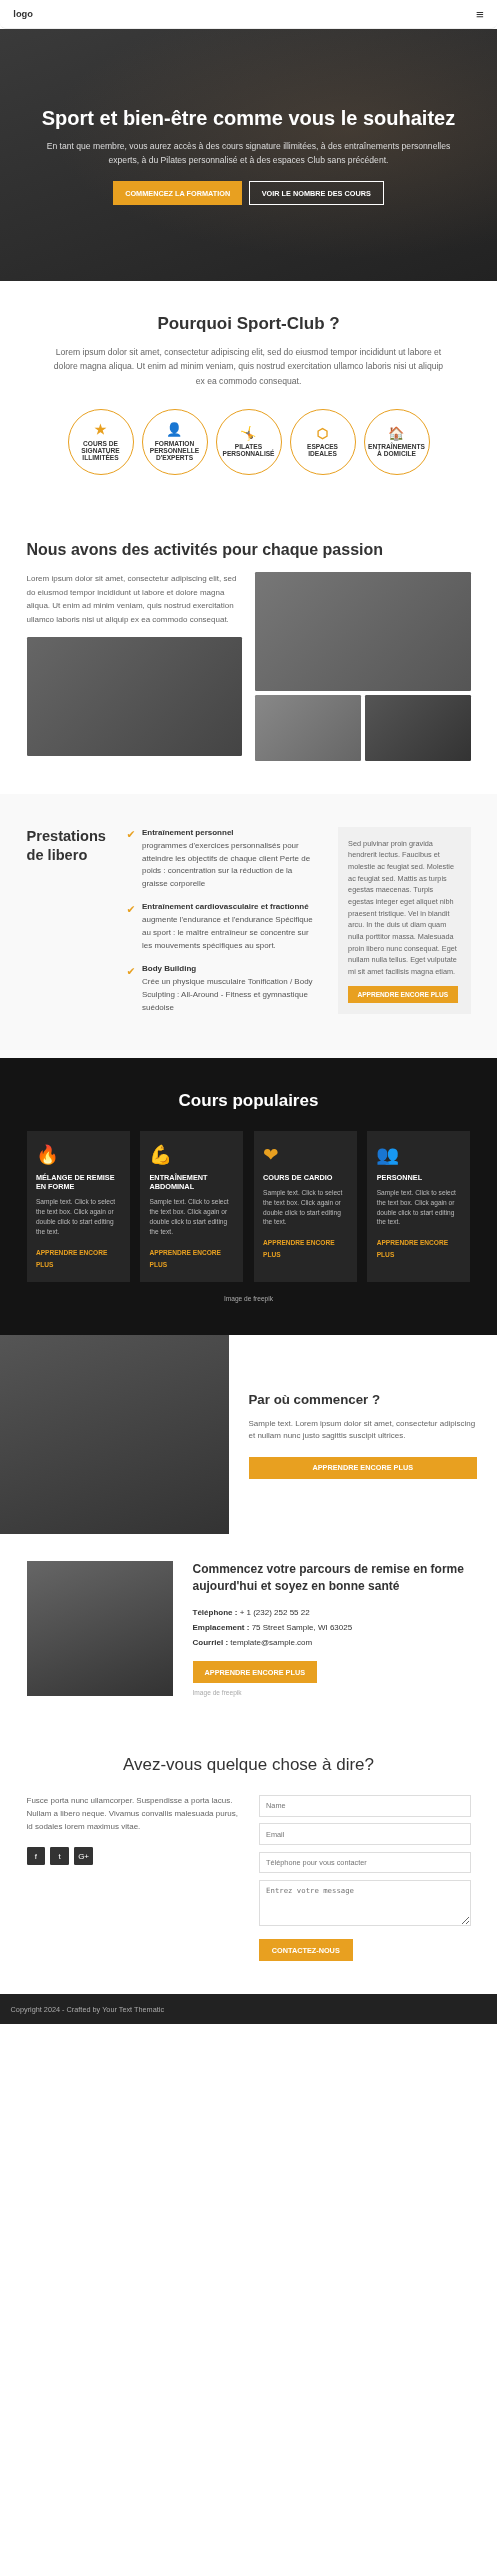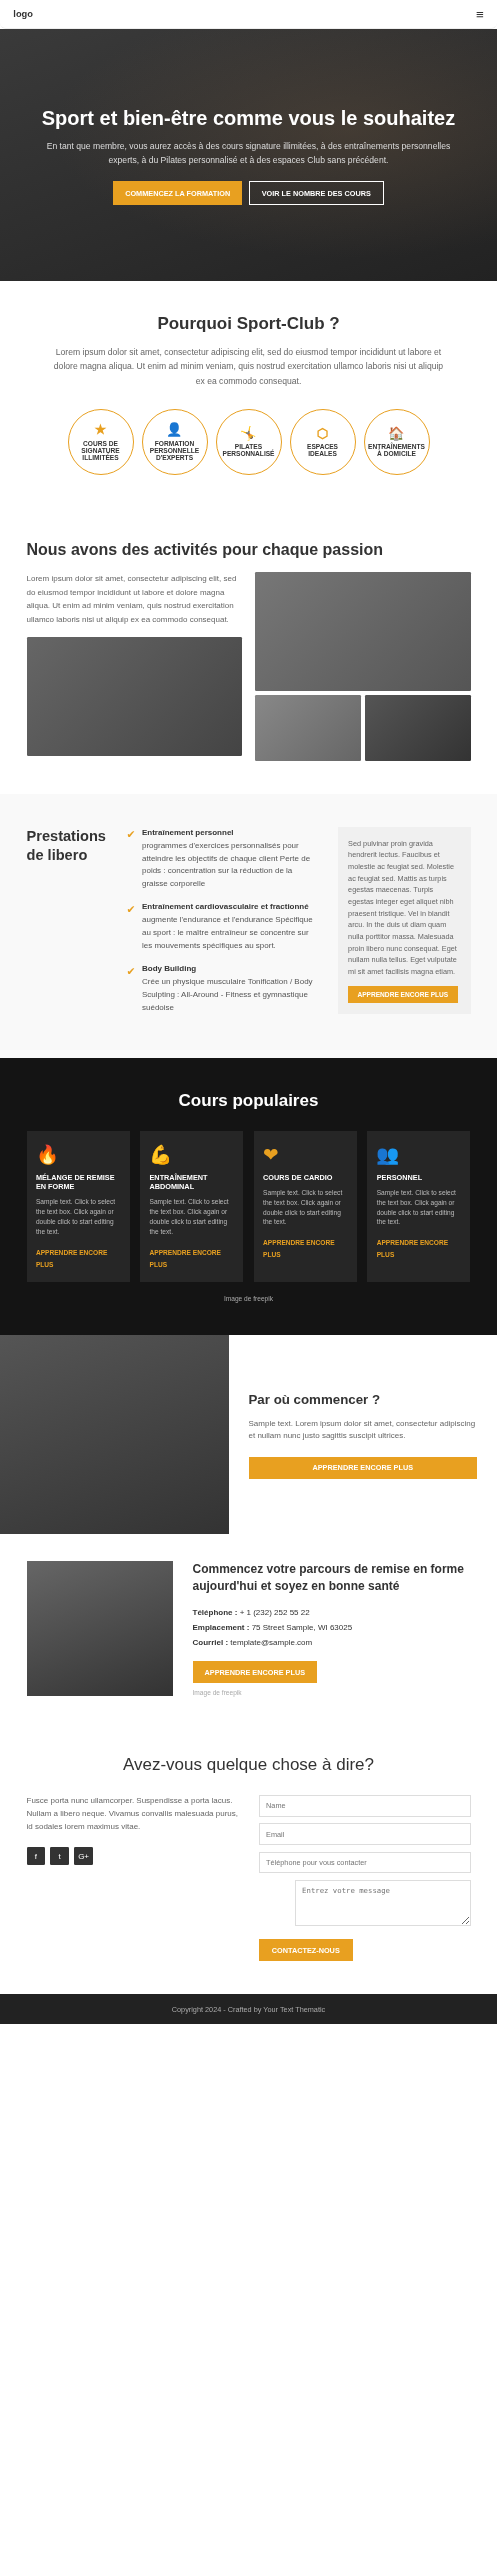--- a/index.html
+++ b/index.html
@@ -210,39 +210,37 @@
       outline: none;
     }
     .form-textarea {
       width: 100%;
       padding: 5.3px 6.6px;
       border: 0.7px solid #ddd;
       font-size: 7.3px;
       outline: none;
       resize: vertical;
       height: 46px;
-      margin-left: 36px;
     }
     .btn-contact {
       background: #e8a020;
       color: #fff;
       border: none;
       padding: 6.6px 13.3px;
       font-size: 7.3px;
       font-weight: bold;
       cursor: pointer;
       text-transform: uppercase;
       margin-top: 6.6px;
     }
 
     
     .footer {
       background: #222;
       color: #aaa;
-      text-align: center;
       padding: 10.6px;
       font-size: 7.3px;
     }
 
     
     .hero-img-overlay {
       position: absolute;
       top: 0; left: 0; right: 0; bottom: 0;
       background:
         radial-gradient(ellipse at 70% 40%, rgba(100,80,60,0.4) 0%, transparent 60%),

